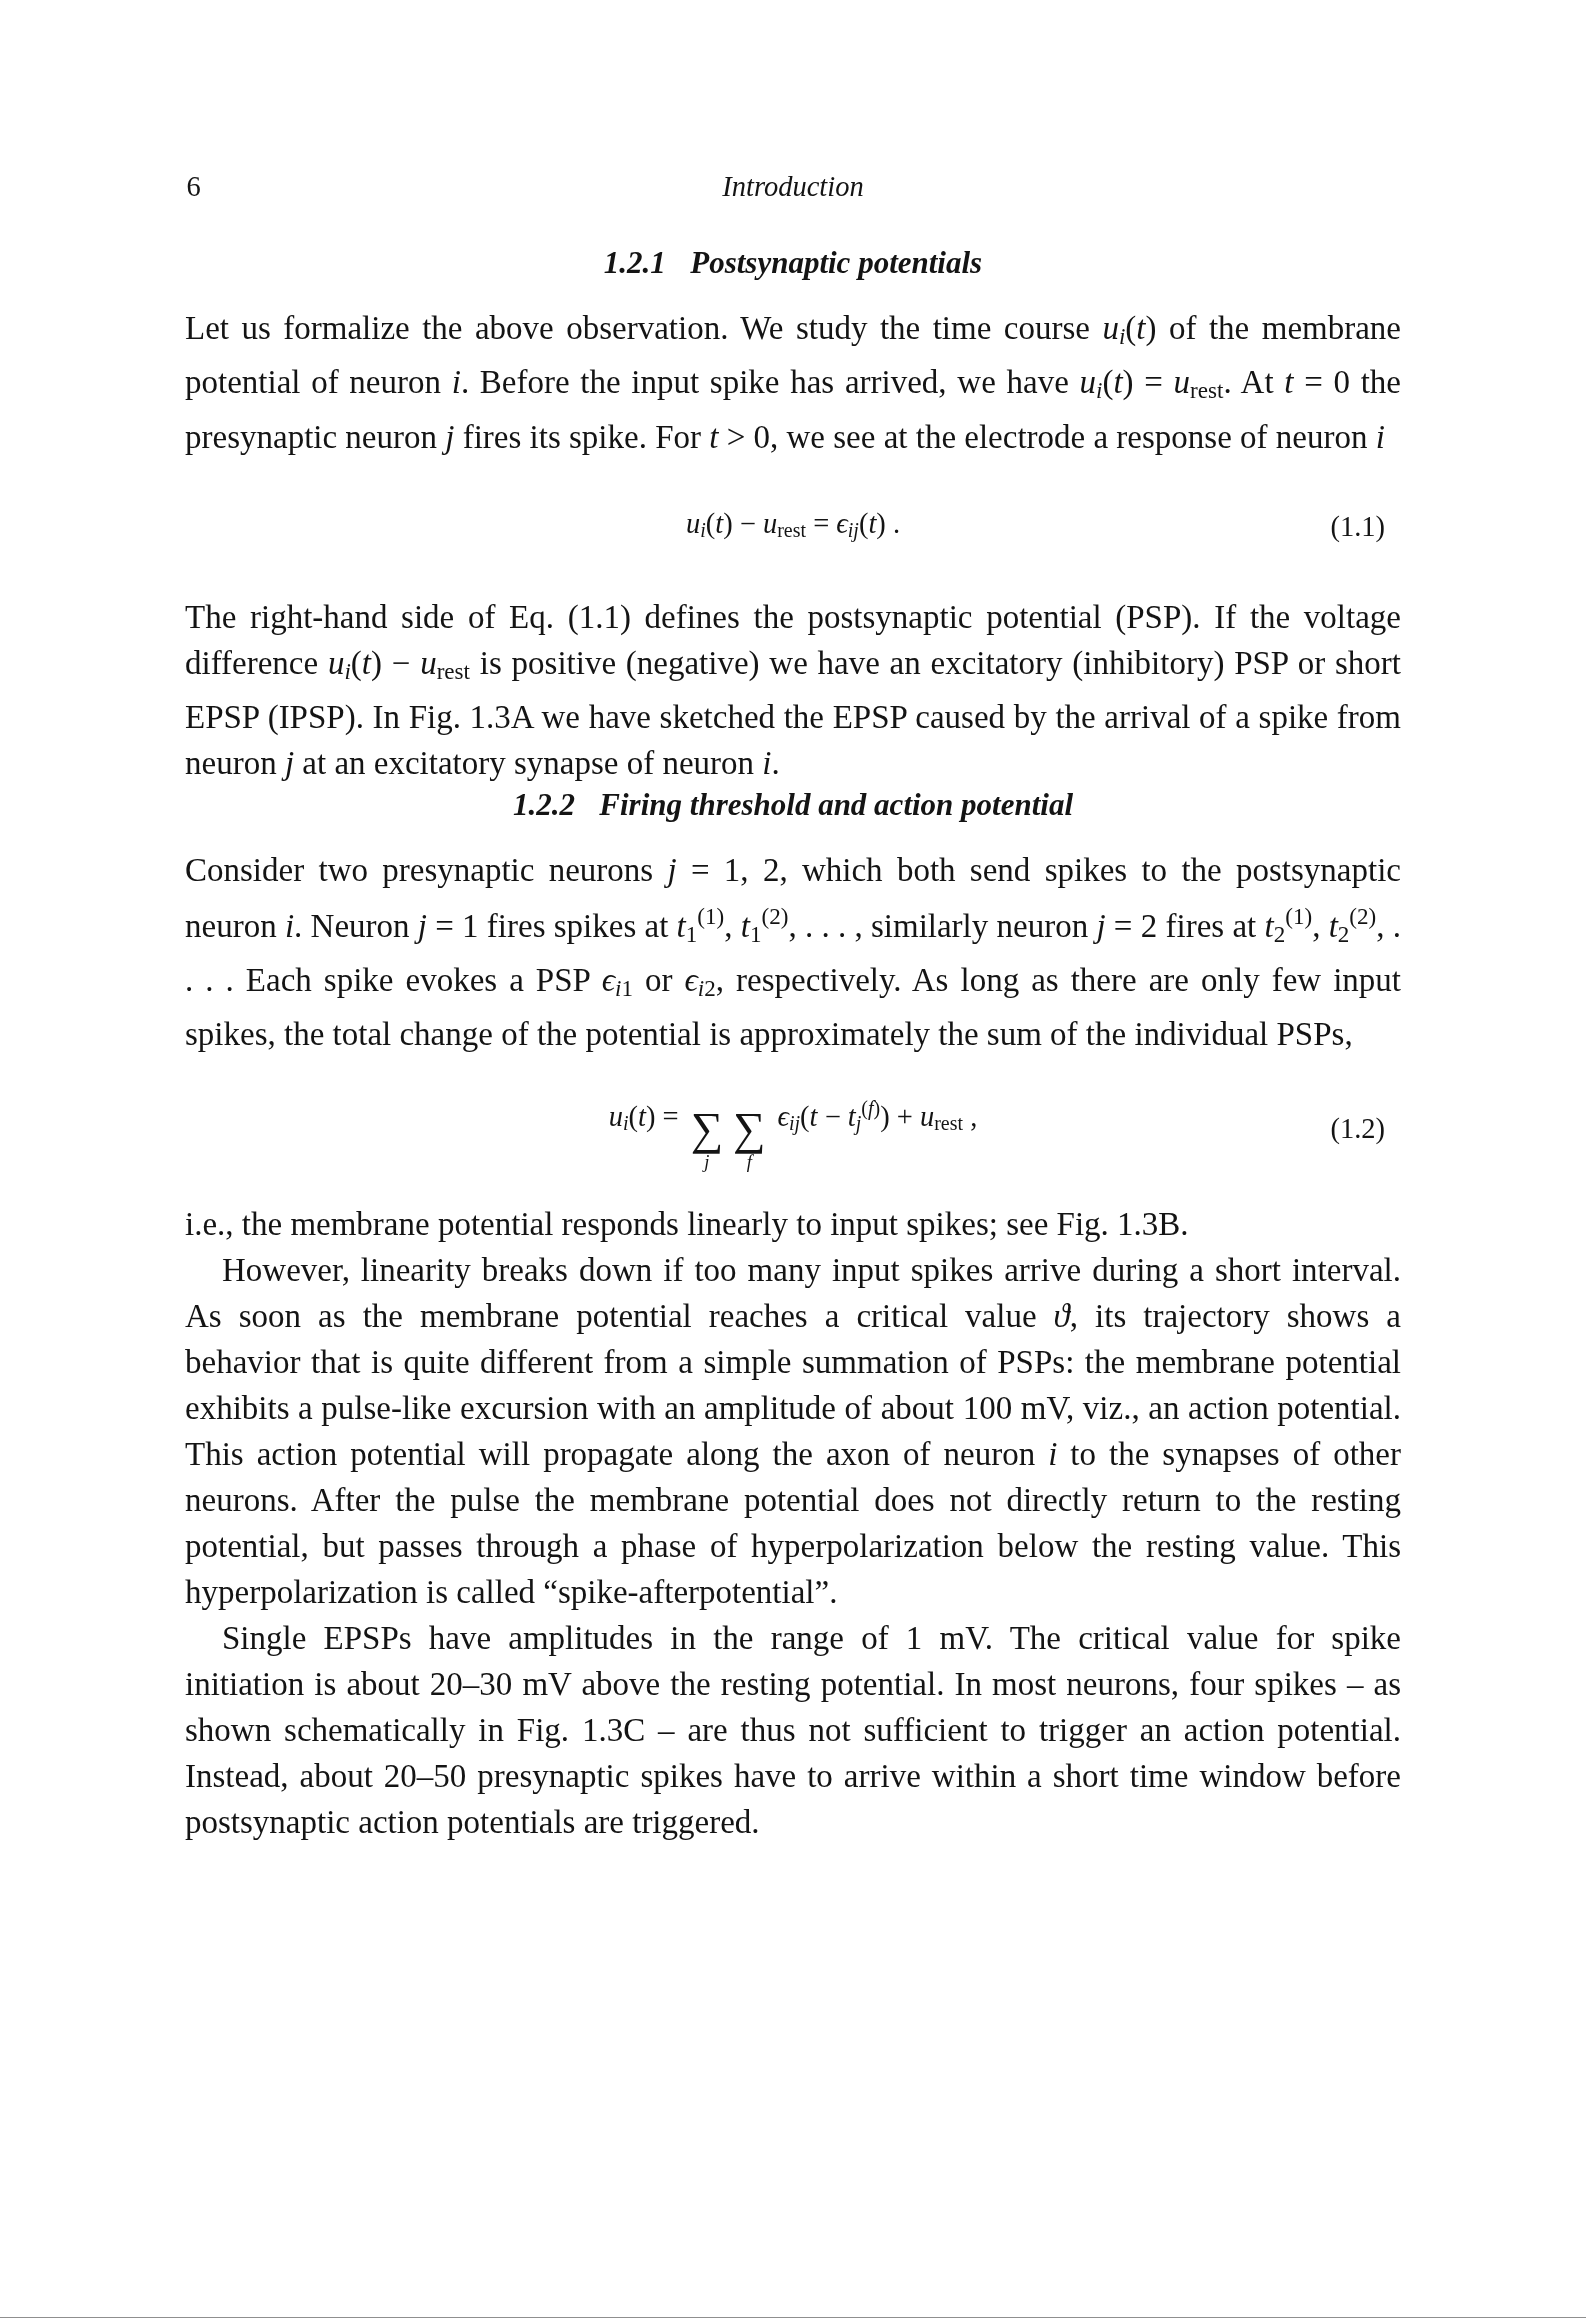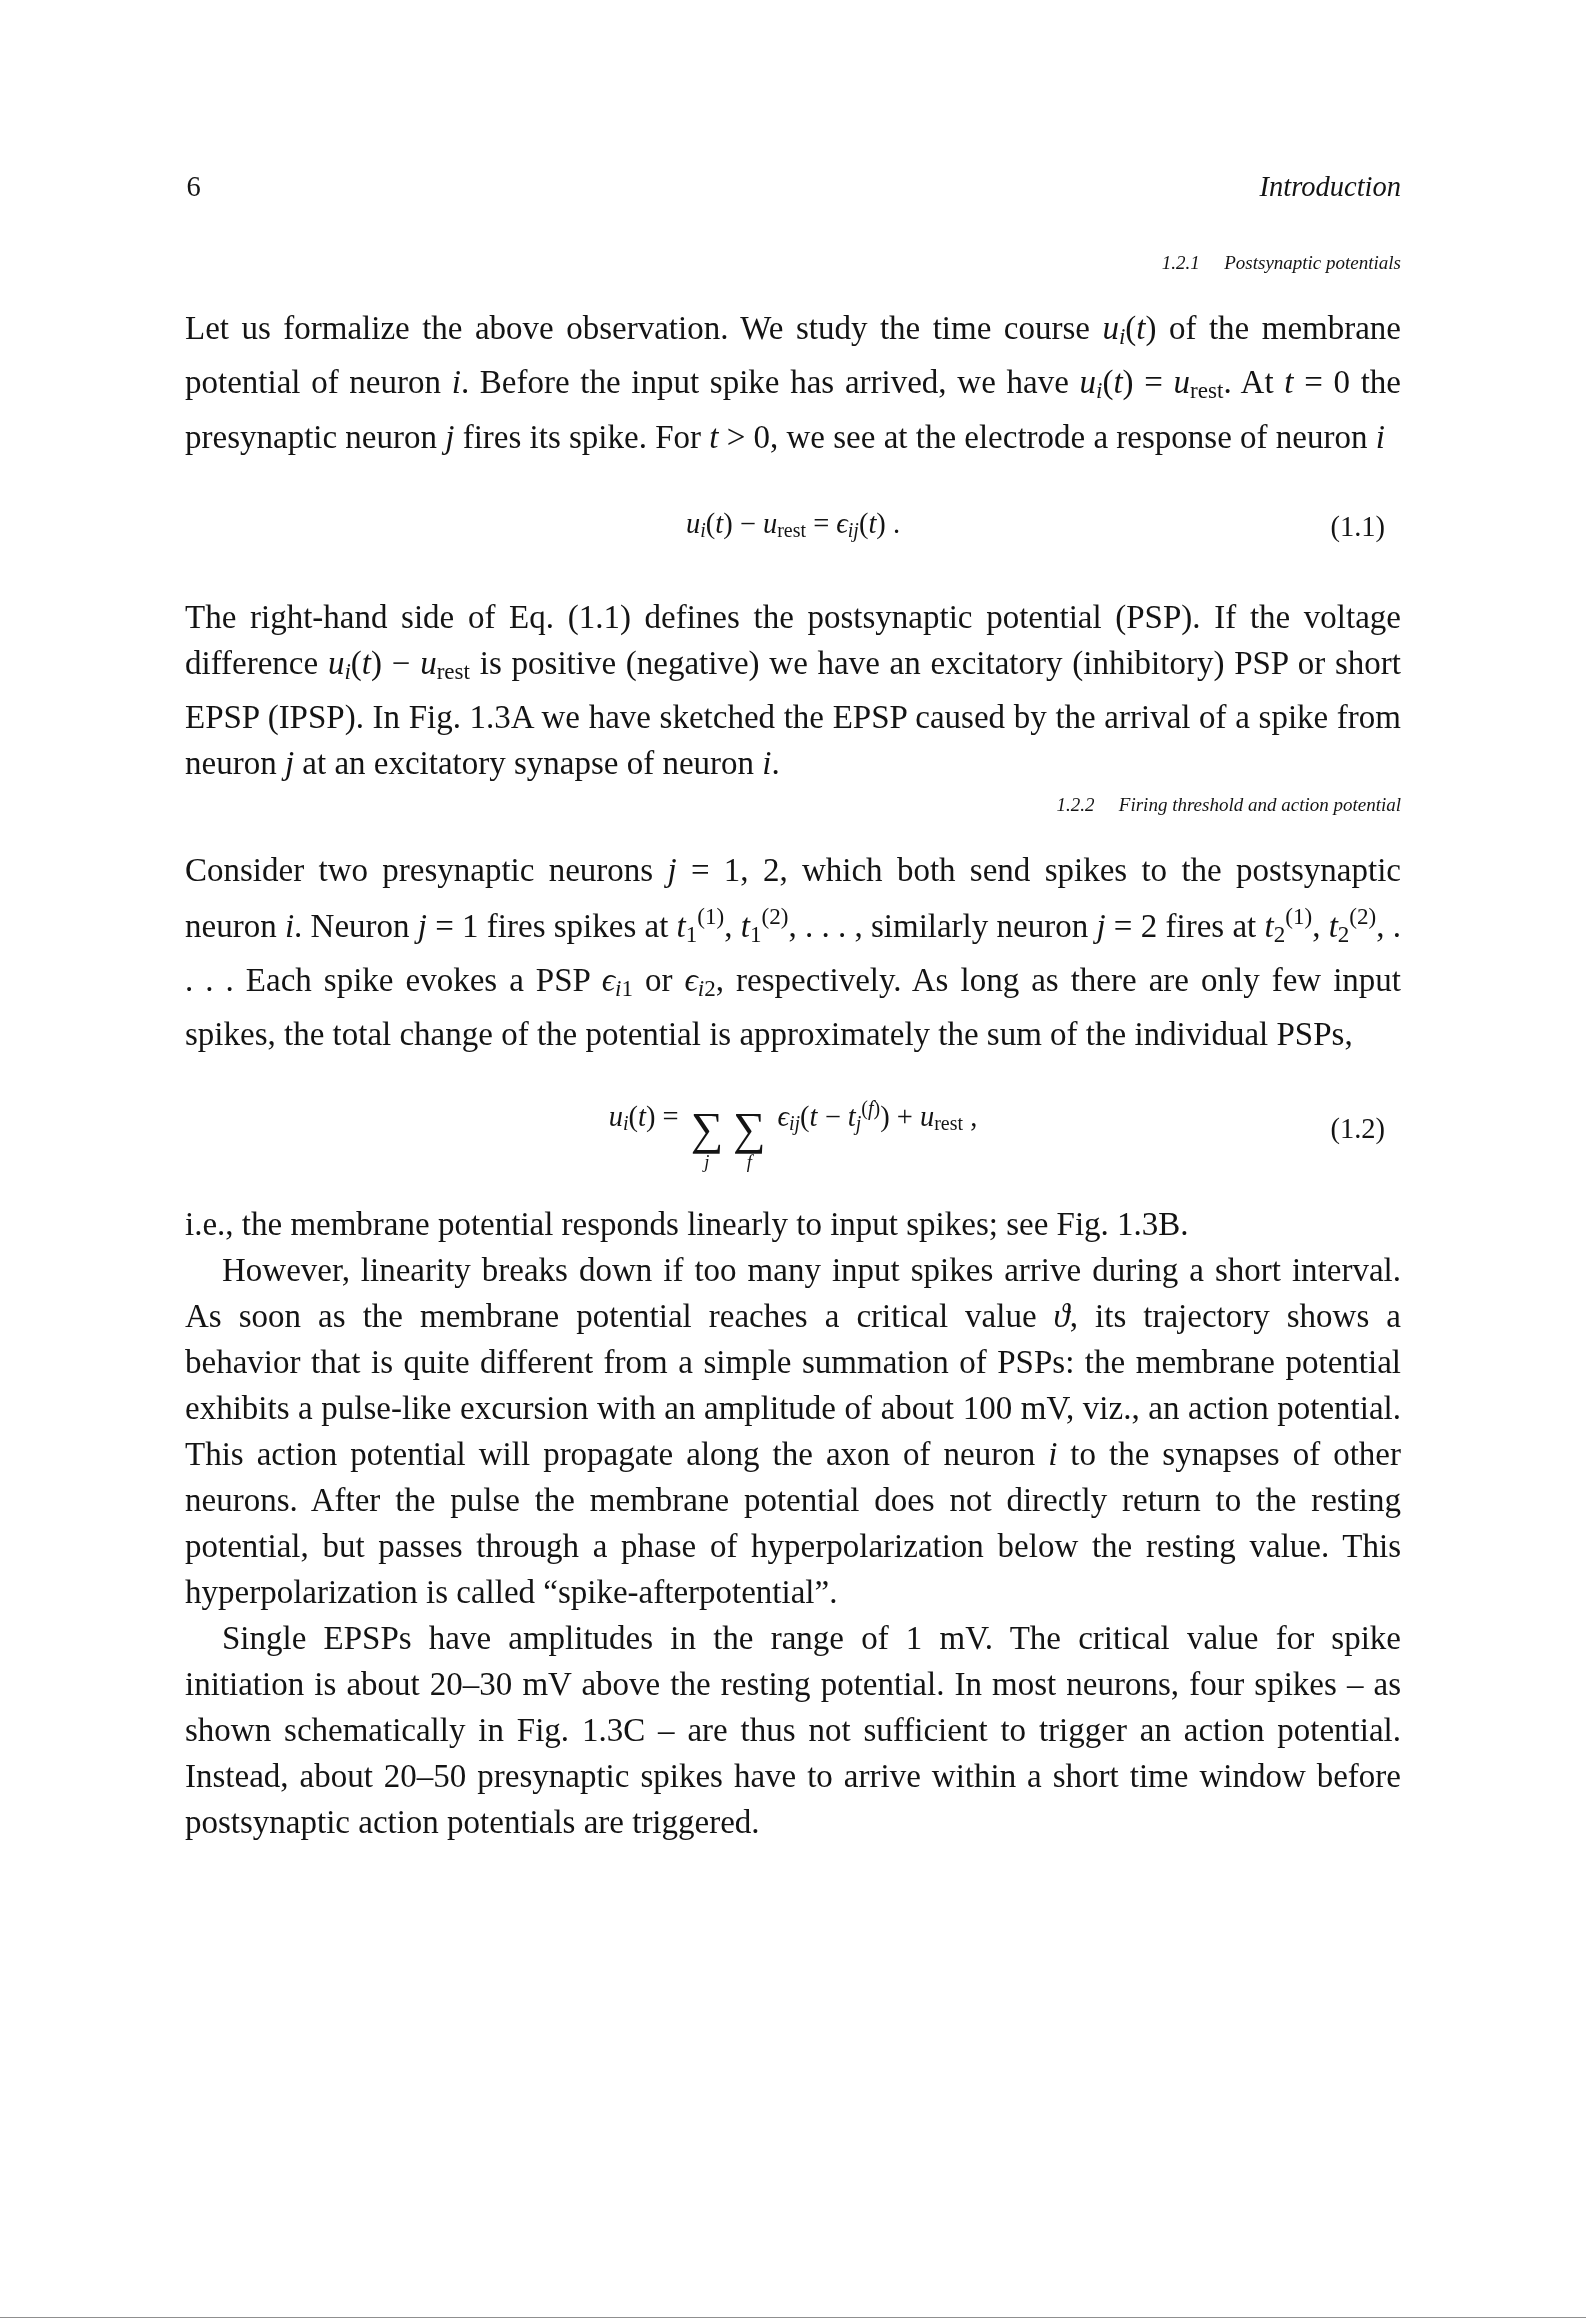--- a/index.html
+++ b/index.html
@@ -11,25 +11,25 @@
     -webkit-font-smoothing:antialiased;
   }
   .page {
     position:relative;
     width:1586px; min-height:2319px;
     padding:169px 185px 98px 185px;
     background:#ffffff;
   }
   .running-header { position:relative; height:36px; margin-bottom:39px; font-size:28.5px; line-height:36px; }
   .page-num { position:absolute; left:1.6px; top:0; font-style:normal; }
-  .running-head { display:block; text-align:right; font-style:italic; }
+  .running-head { display:block; text-align:center; font-style:italic; }
 
   .section-heading {
-    font-size:19px; font-weight:400; font-style:italic;
-    text-align:right; line-height:37px; margin-bottom:24.4px;
+    font-size:31px; font-weight:700; font-style:italic;
+    text-align:center; line-height:37px; margin-bottom:24.4px;
   }
   .heading-121 { margin-top:36px; }
   .heading-122 { }
   .sh-num { padding-right:24.4px; }
 
   .para { font-size:33px; line-height:46px; text-align:justify; }
   .para.indent { text-indent:37px; }
 
   .equation { position:relative; text-align:center; margin:41px 0; font-size:28.5px; line-height:46px; }
   .equation.equation-tall { margin:28px 0; }

